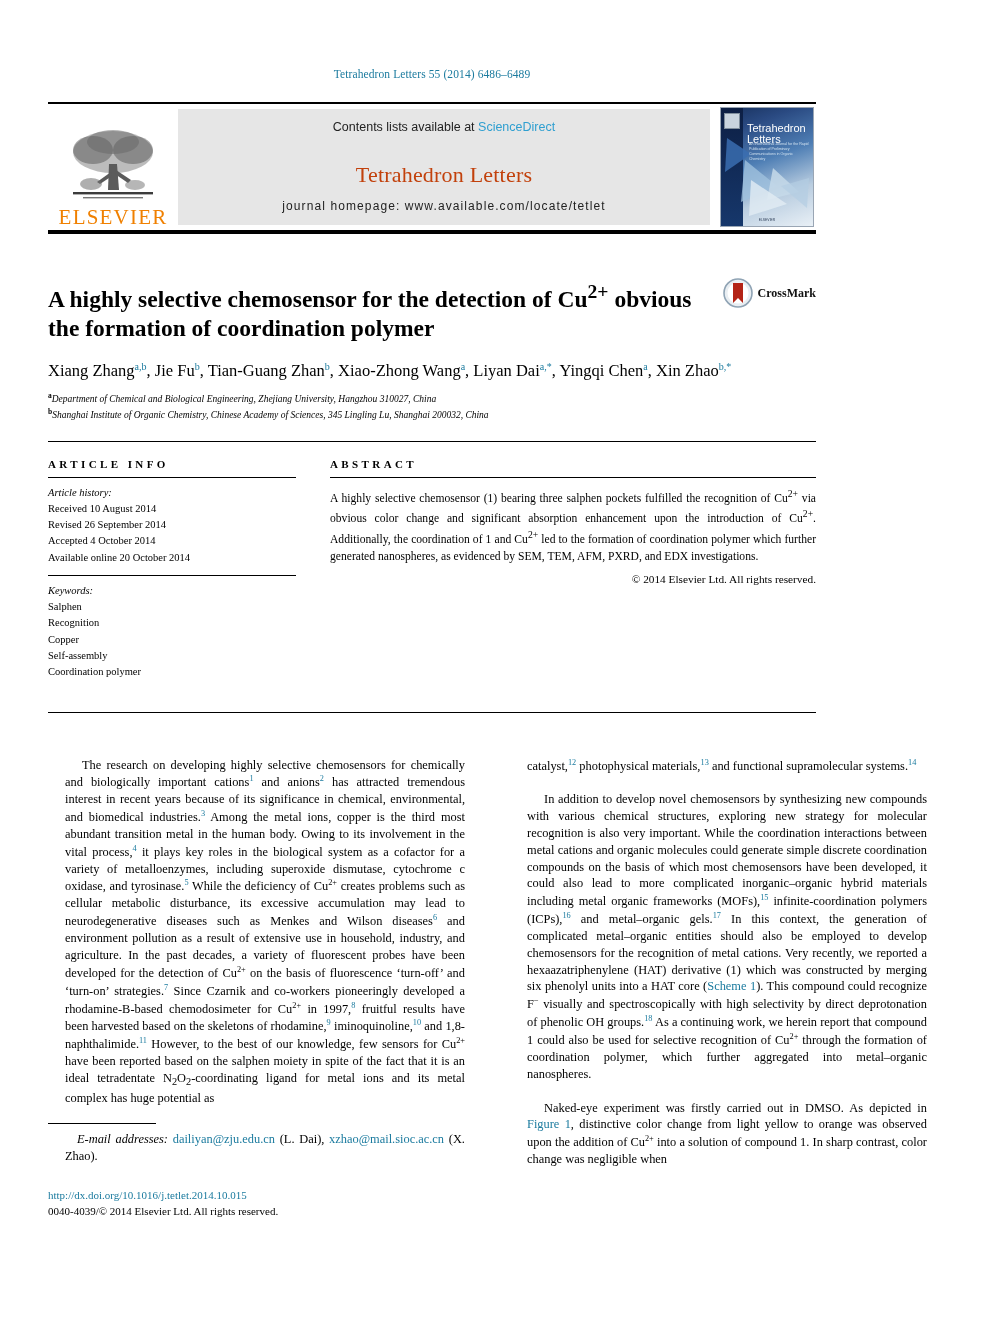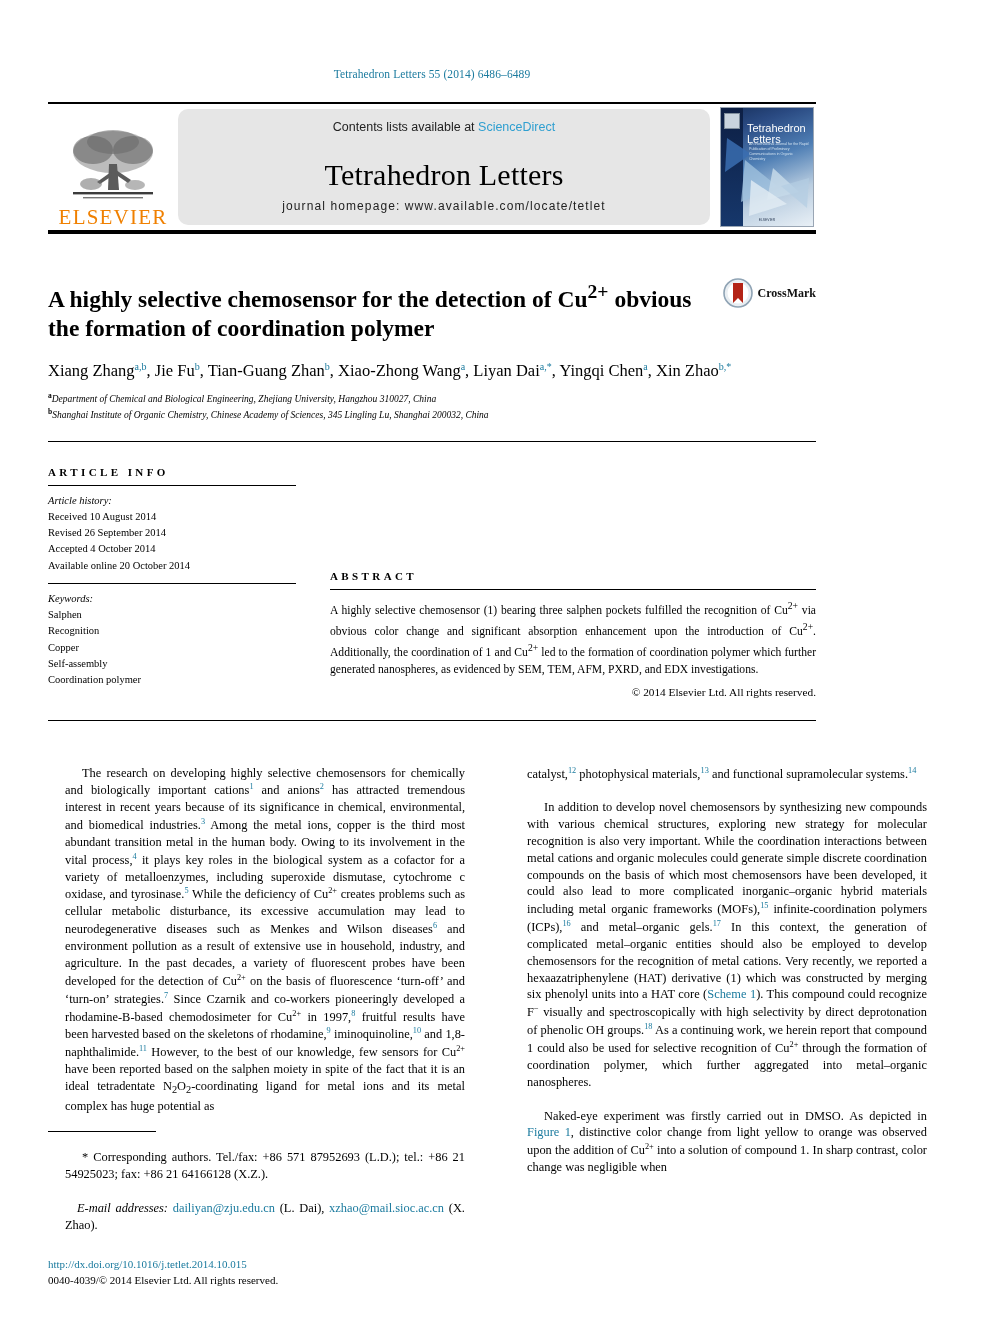--- a/index.html
+++ b/index.html
@@ -66,32 +66,31 @@
   .banner {
     flex: 1 1 auto;
     background: #e6e6e6;
     display: flex;
     flex-direction: column;
     align-items: center;
     justify-content: space-between;
     padding: 11px 0 12px 0;
     box-sizing: border-box;
     margin: 5px 0 5px 0;
-    border-radius: 10px;
   }
   .contents-line {
     font-family: "Liberation Sans", sans-serif;
     font-size: 12.5px;
     color: #222;
   }
   .contents-line .sd { color: #2f9fd0; }
   .journal-name {
     font-family: "Liberation Serif", serif;
-    font-size: 30px;
-    color: #000000;
+    font-size: 22px;
+    color: #c2410c;
     letter-spacing: .2px;
     margin-top: 16px;
   }
   .homepage-line {
     font-family: "Liberation Sans", sans-serif;
     font-size: 12px;
     letter-spacing: 1.1px;
     color: #222;
   }
   .cover-cell {
@@ -174,24 +173,23 @@
     font-size: 9.5px;
     line-height: 1.48;
     color: #000;
   }
   .affiliations sup { font-style: normal; font-weight: bold; font-size: 7.5px; }
 
   
   .info-abstract {
     margin-top: 18px;
     border-top: 1.2px solid #000;
-    padding-top: 24px;
+    padding-top: 16px;
     display: flex;
     gap: 34px;
-    align-items: flex-end;
   }
   .col-info { width: 248px; flex: 0 0 248px; }
   .col-abstract { flex: 1 1 auto; }
   .sect-head {
     font-family: "Liberation Serif", serif;
     font-weight: bold;
     font-size: 11px;
     letter-spacing: 3.4px;
     margin-bottom: 7px;
   }
@@ -361,21 +359,20 @@
 
   <div class="body-sep"></div>
 
   <div class="columns">
 
     <div class="col">
       <p><span>The research on developing highly selective chemosensors for chemically and biologically important cations</span><sup>1</sup><span> and anions</span><sup>2</sup><span> has attracted tremendous interest in recent years because of its significance in chemical, environmental, and biomedical industries.</span><sup>3</sup><span> Among the metal ions, copper is the third most abundant transition metal in the human body. Owing to its involvement in the vital process,</span><sup>4</sup><span> it plays key roles in the biological system as a cofactor for a variety of metalloenzymes, including superoxide dismutase, cytochrome c oxidase, and tyrosinase.</span><sup>5</sup><span> While the deficiency of Cu</span><sup class="plain">2+</sup><span> creates problems such as cellular metabolic disturbance, its excessive accumulation may lead to neurodegenerative diseases such as Menkes and Wilson diseases</span><sup>6</sup><span> and environment pollution as a result of extensive use in household, industry, and agriculture. In the past decades, a variety of fluorescent probes have been developed for the detection of Cu</span><sup class="plain">2+</sup><span> on the basis of fluorescence ‘turn-off’ and ‘turn-on’ strategies.</span><sup>7</sup><span> Since Czarnik and co-workers pioneeringly developed a rhodamine-B-based chemodosimeter for Cu</span><sup class="plain">2+</sup><span> in 1997,</span><sup>8</sup><span> fruitful results have been harvested based on the skeletons of rhodamine,</span><sup>9</sup><span> iminoquinoline,</span><sup>10</sup><span> and 1,8-naphthalimide.</span><sup>11</sup><span> However, to the best of our knowledge, few sensors for Cu</span><sup class="plain">2+</sup><span> have been reported based on the salphen moiety in spite of the fact that it is an ideal tetradentate N</span><sub>2</sub><span>O</span><sub>2</sub><span>-coordinating ligand for metal ions and its metal complex has huge potential as</span></p>
 
       <div class="footnote-area">
         <div class="footnote-rule"></div>
-        <p class="footnote">* Corresponding authors. Tel./fax: +86 571 87952693 (L.D.); tel.: +86 21 54925023; fax: +86 21 64166128 (X.Z.).</p>
         <p class="footnote indent"><span class="ital">E-mail addresses:</span> <span class="link">dailiyan@zju.edu.cn</span><span> (L. Dai), </span><span class="link">xzhao@mail.sioc.ac.cn</span><span> (X. Zhao).</span></p>
       </div>
 
       <div class="doi-block">
         <div class="doi-line">http://dx.doi.org/10.1016/j.tetlet.2014.10.015</div>
         <div class="issn-line">0040-4039/© 2014 Elsevier Ltd. All rights reserved.</div>
       </div>
     </div>
 
     <div class="col">

